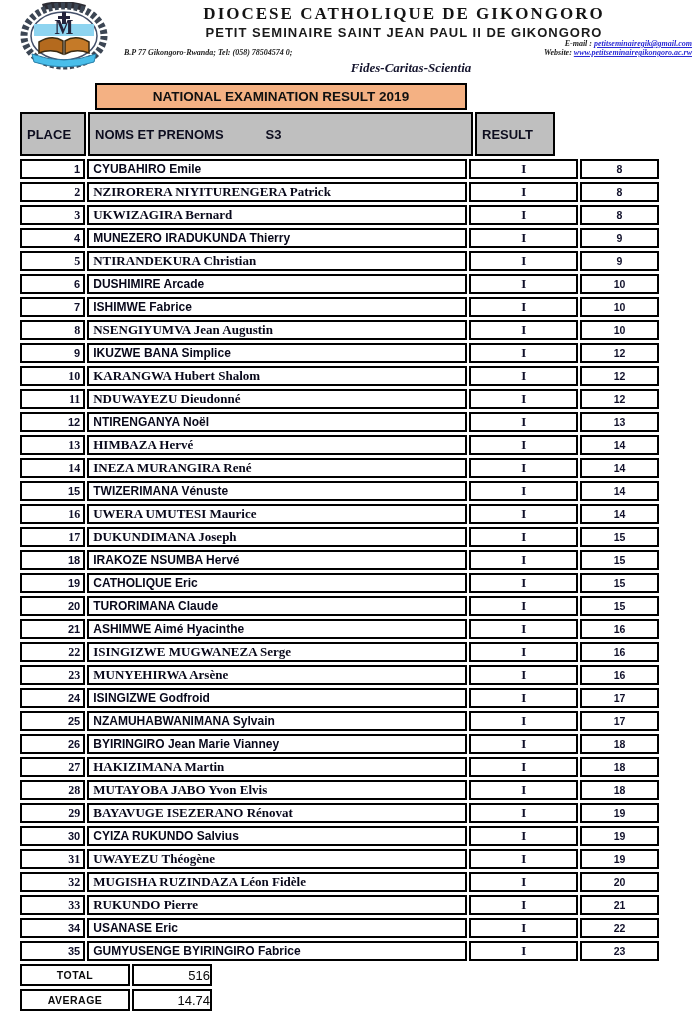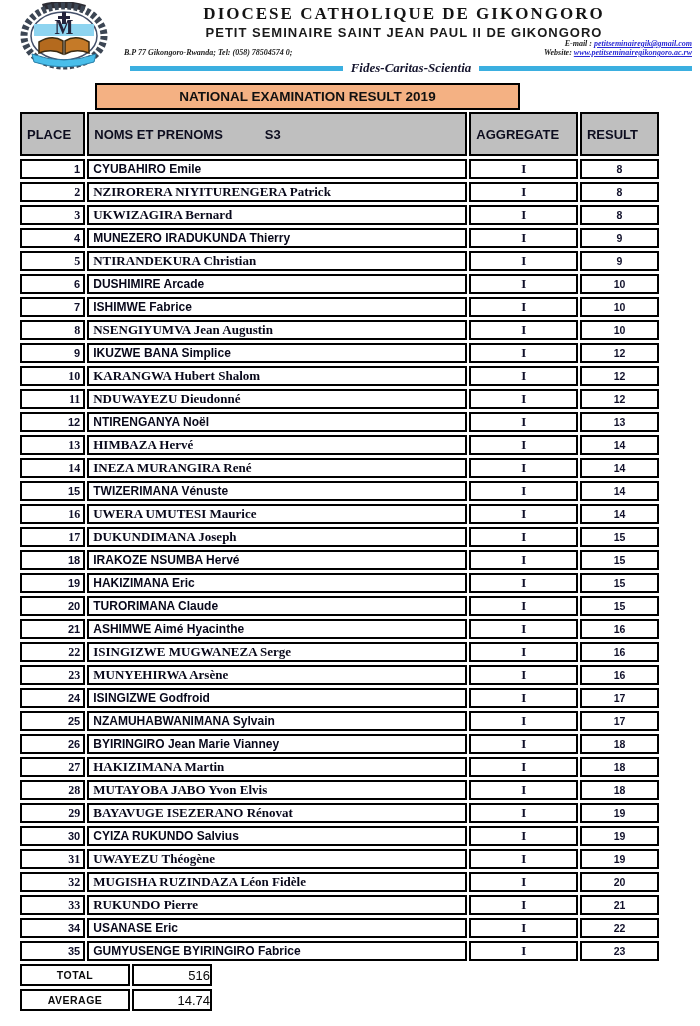--- a/index.html
+++ b/index.html
@@ -26,29 +26,29 @@
   .contact-email{
     text-align:right; font-family:"Liberation Serif", serif; font-style:italic;
     font-weight:bold; font-size:8px; line-height:9px; color:#222; margin-top:-1px;
   }
   .contact-line{
     display:flex; justify-content:space-between; font-family:"Liberation Serif", serif;
     font-style:italic; font-weight:bold; font-size:8px; line-height:10px; color:#222;
     padding-left:8px;
   }
   a.head-link{color:var(--link); }
-  .motto-row{display:flex; align-items:center; margin-top:2px; padding-left:14px;}
+  .motto-row{display:flex; align-items:center; margin-top:2px; padding-left:14px;flex-direction:column;}
   .motto-bar{height:5px; background:var(--cyan); flex:1;}
   .motto-text{
     font-family:"Liberation Serif", serif; font-style:italic; font-weight:bold;
     font-size:13px; color:#15152e; padding:0 8px; white-space:nowrap;
   }
   
   .banner{
-    margin:7px 0 0 95px; width:425px; border:2px solid #000; background:var(--banner);
+    margin:7px 0 0 95px; width:372px; border:2px solid #000; background:var(--banner);
     text-align:center; font-weight:bold; font-size:13.5px; color:#101010; padding:4px 0;
   }
   
   .sheet{margin:2px 0 0 20px; width:639px;}
   .hdr-row{display:flex; gap:2px;}
   .cell{border:2px solid #000; background:#fff;}
   .hdr-cell{
     background:var(--grey); height:44px; display:flex; align-items:center;
     font-weight:bold; font-size:13px; color:#0d0d1f; padding-left:5px;
   }
@@ -117,21 +117,20 @@
 
   <div class="banner">NATIONAL EXAMINATION RESULT 2019</div>
 
   <div class="sheet">
     <div class="hdr-row">
       <div class="cell hdr-cell c-place">PLACE</div>
       <div class="cell hdr-cell c-name">
         <span>NOMS ET PRENOMS</span>
         <span class="s3">S3</span>
       </div>
-      <div class="cell hdr-cell c-agg">AGGREGATE</div>
       <div class="cell hdr-cell c-res">RESULT</div>
     </div>
 
     <div class="tbody" id="tbody">
         <div class="row sans">
           <div class="cell c-place cell-place">1</div>
           <div class="cell c-name cell-name">CYUBAHIRO Emile</div>
           <div class="cell c-agg cell-agg">I</div>
           <div class="cell c-res cell-res">8</div>
         </div>
@@ -232,21 +231,21 @@
           <div class="cell c-res cell-res">15</div>
         </div>
         <div class="row sans">
           <div class="cell c-place cell-place">18</div>
           <div class="cell c-name cell-name">IRAKOZE NSUMBA Hervé</div>
           <div class="cell c-agg cell-agg">I</div>
           <div class="cell c-res cell-res">15</div>
         </div>
         <div class="row sans">
           <div class="cell c-place cell-place">19</div>
-          <div class="cell c-name cell-name">HAKIZIMANA Eric</div>
+          <div class="cell c-name cell-name">CATHOLIQUE Eric</div>
           <div class="cell c-agg cell-agg">I</div>
           <div class="cell c-res cell-res">15</div>
         </div>
         <div class="row sans">
           <div class="cell c-place cell-place">20</div>
           <div class="cell c-name cell-name">TURORIMANA Claude</div>
           <div class="cell c-agg cell-agg">I</div>
           <div class="cell c-res cell-res">15</div>
         </div>
         <div class="row sans">

